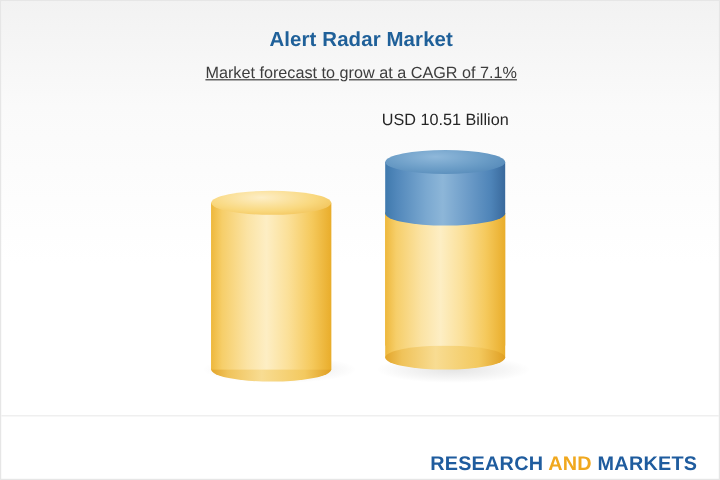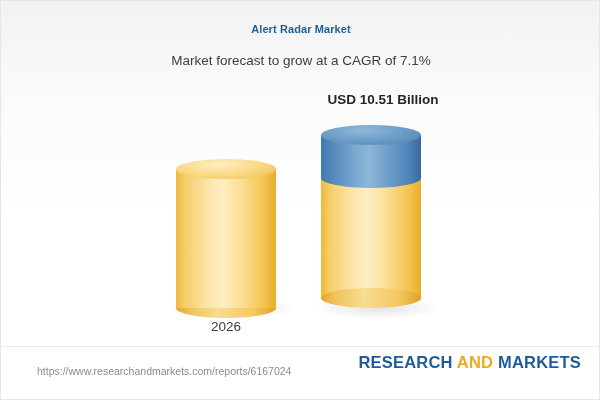--- a/index.html
+++ b/index.html
@@ -22,33 +22,34 @@
     overflow: hidden;
   }
 
   
   #chart-title {
     position: absolute;
     top: 22px;
     left: 0;
     width: 600px;
     text-align: center;
-    font-size: 11px;
+    font-size: 17px;
     font-weight: bold;
     color: #1f6099;
     letter-spacing: 0.1px;
   }
   #chart-subtitle {
     position: absolute;
     top: 52px;
     left: 0;
     width: 600px;
     text-align: center;
     font-size: 13.5px;
     color: #3d3d3d;
+    text-decoration: underline;
   }
 
   
   #plot {
     position: absolute;
     left: 0;
     top: 80px;
     width: 600px;
     height: 260px;
   }
@@ -57,25 +58,25 @@
     position: absolute;
     bottom: 0;
     width: 160px;
     height: 260px;
   }
   #bar-group-0 { left: 145px; }
   #bar-group-1 { left: 290px; }
 
   .value-label {
     position: absolute;
-    left: 12px;
+    left: 0;
     width: 160px;
     text-align: center;
     font-size: 13.5px;
-    font-weight: bold;
+    font-weight: normal;
     color: #262626;
     white-space: nowrap;
   }
   #value-label-0 { top: 56px; }
   #value-label-1 { top: 11px; }
 
   .cat-label {
     position: absolute;
     left: 0;
     width: 160px;
@@ -175,20 +176,21 @@
     top: 353px;
     text-align: right;
   }
   #logo-wordmark {
     font-size: 16.5px;
     font-weight: bold;
     color: #1f5c9e;
     letter-spacing: 0.2px;
     line-height: 1.05;
     white-space: nowrap;
+    margin-top: 25px;
   }
   #logo-and { color: #f0a81e; }
   #logo-tagline {
     font-size: 7.6px;
     font-weight: bold;
     color: #1f5c9e;
     letter-spacing: 0.28px;
     margin-top: 3px;
     white-space: nowrap;
   }
@@ -204,40 +206,38 @@
   <div id="plot">
 
     <div class="bar-group" id="bar-group-0">
       <div class="ground-shadow"></div>
       <div class="cylinder" id="cylinder-0">
         <div class="seg-body yellow-body" style="top:10px; height:139px;"></div>
         <div class="cap yellow-bottom" style="top:139px;"></div>
         <div class="seg-body yellow-body" style="top:10px; height:139px;"></div>
         <div class="cap yellow-cap" style="top:0px;"></div>
       </div>
-      <div class="cat-label">2026</div>
     </div>
 
     <div class="bar-group" id="bar-group-1">
       <div class="value-label" id="value-label-1">USD 10.51 Billion</div>
       <div class="ground-shadow"></div>
       <div class="cylinder" id="cylinder-1">
 
         <div class="seg-body yellow-body" style="top:53px; height:120px;"></div>
         <div class="cap yellow-bottom" style="top:163px;"></div>
         <div class="seg-body yellow-body" style="top:53px; height:110px;"></div>
 
         <div class="seg-body blue-body" style="top:10px; height:43px;"></div>
         <div class="cap blue-cap" style="top:43px; background:linear-gradient(90deg,#3f79ad 0%,#5288bb 10%,#7aa8d0 34%,#8db6d8 48%,#6e9dc9 68%,#4e84b8 88%,#39699c 100%);"></div>
         <div class="cap blue-cap" style="top:0px;"></div>
       </div>
     </div>
 
   </div>
 
   <div id="footer-rule"></div>
-  <div id="footer-url">https://www.researchandmarkets.com/reports/6167024</div>
 
   <div id="logo">
     <div id="logo-wordmark"><span>RESEARCH </span><span id="logo-and">AND</span><span> MARKETS</span></div>
   </div>
 
 </div>
 
 </body></html>

